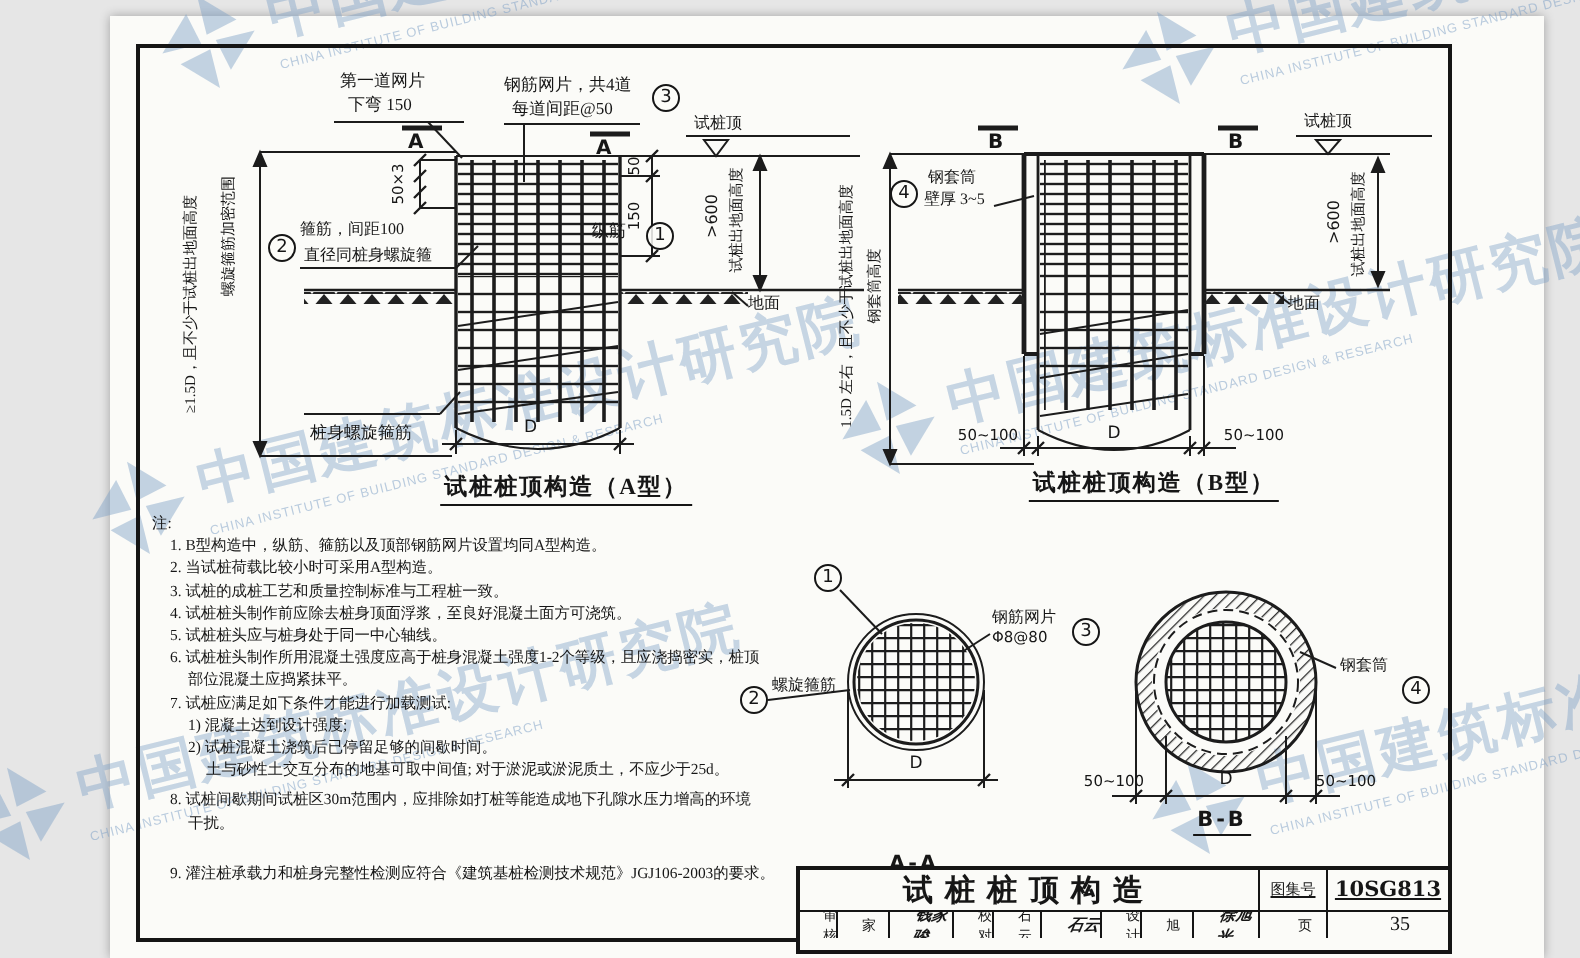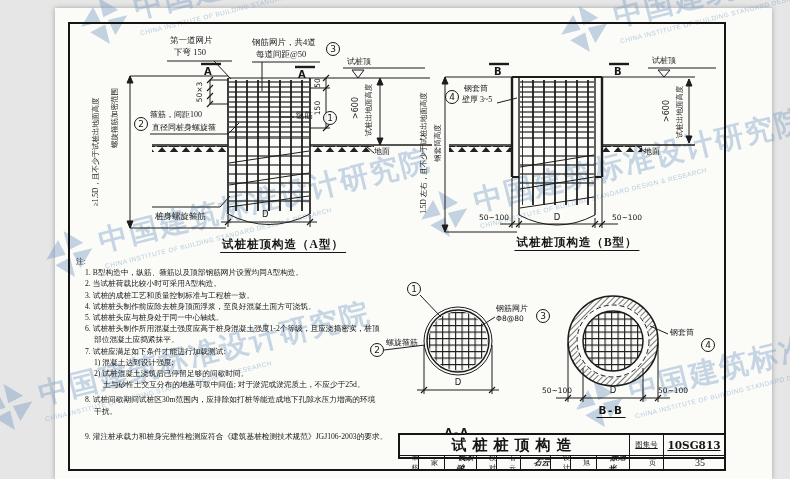--- a/index.html
+++ b/index.html
@@ -23,21 +23,21 @@
 .secmark{position:absolute;font-size:10px;font-weight:bold;z-index:4;font-family:"DejaVu Sans",sans-serif;}
 .etitle{font-size:11.5px;font-weight:bold;letter-spacing:1px;border-bottom:1.6px solid #151515;padding:0 2px 1px 2px;}
 .stitle{font-size:10.5px;font-weight:bold;letter-spacing:1.5px;border-bottom:1.6px solid #151515;padding:0 2px 1px 2px;font-family:"DejaVu Sans",sans-serif;}
 #notes{position:absolute;left:76px;top:256px;width:330px;z-index:4;font-size:7.7px;line-height:11.2px;}
 #notes div{white-space:nowrap;}
 .ind1{padding-left:9px;}
 .ind2{padding-left:18px;}
 .ind3{padding-left:27px;}
 .mt4{margin-top:4px;}
 .mt14{margin-top:14px;}
-#tblock{position:absolute;left:398px;top:433px;width:328px;height:26px;border:2px solid #151515;background:#fbfbf8;z-index:5;}
+#tblock{position:absolute;left:398px;top:433px;width:328px;height:44px;border:2px solid #151515;background:#fbfbf8;z-index:5;}
 .tb-top{display:flex;height:21px;border-bottom:1px solid #151515;align-items:stretch;}
 .tb-title{width:229px;display:flex;align-items:center;justify-content:center;font-size:15px;font-weight:bold;letter-spacing:6px;}
 .tb-cell{display:flex;align-items:center;justify-content:center;border-left:1px solid #151515;text-decoration:underline;}
 .tb-atlas-label{width:34px;font-size:7.5px;}
 .tb-atlas-no{flex:1;font-size:10.5px;font-weight:600;font-family:"DejaVu Serif",serif;}
 .tb-bottom{display:flex;height:13px;font-size:7px;align-items:stretch;}
 .tb-b{display:flex;align-items:center;justify-content:center;border-left:1px solid #151515;overflow:hidden;padding-left:12px;}
 .tb-b:first-child{border-left:none;}
 .sig{font-style:italic;font-weight:bold;transform:skewX(-10deg);font-size:8px;}
 </style>

